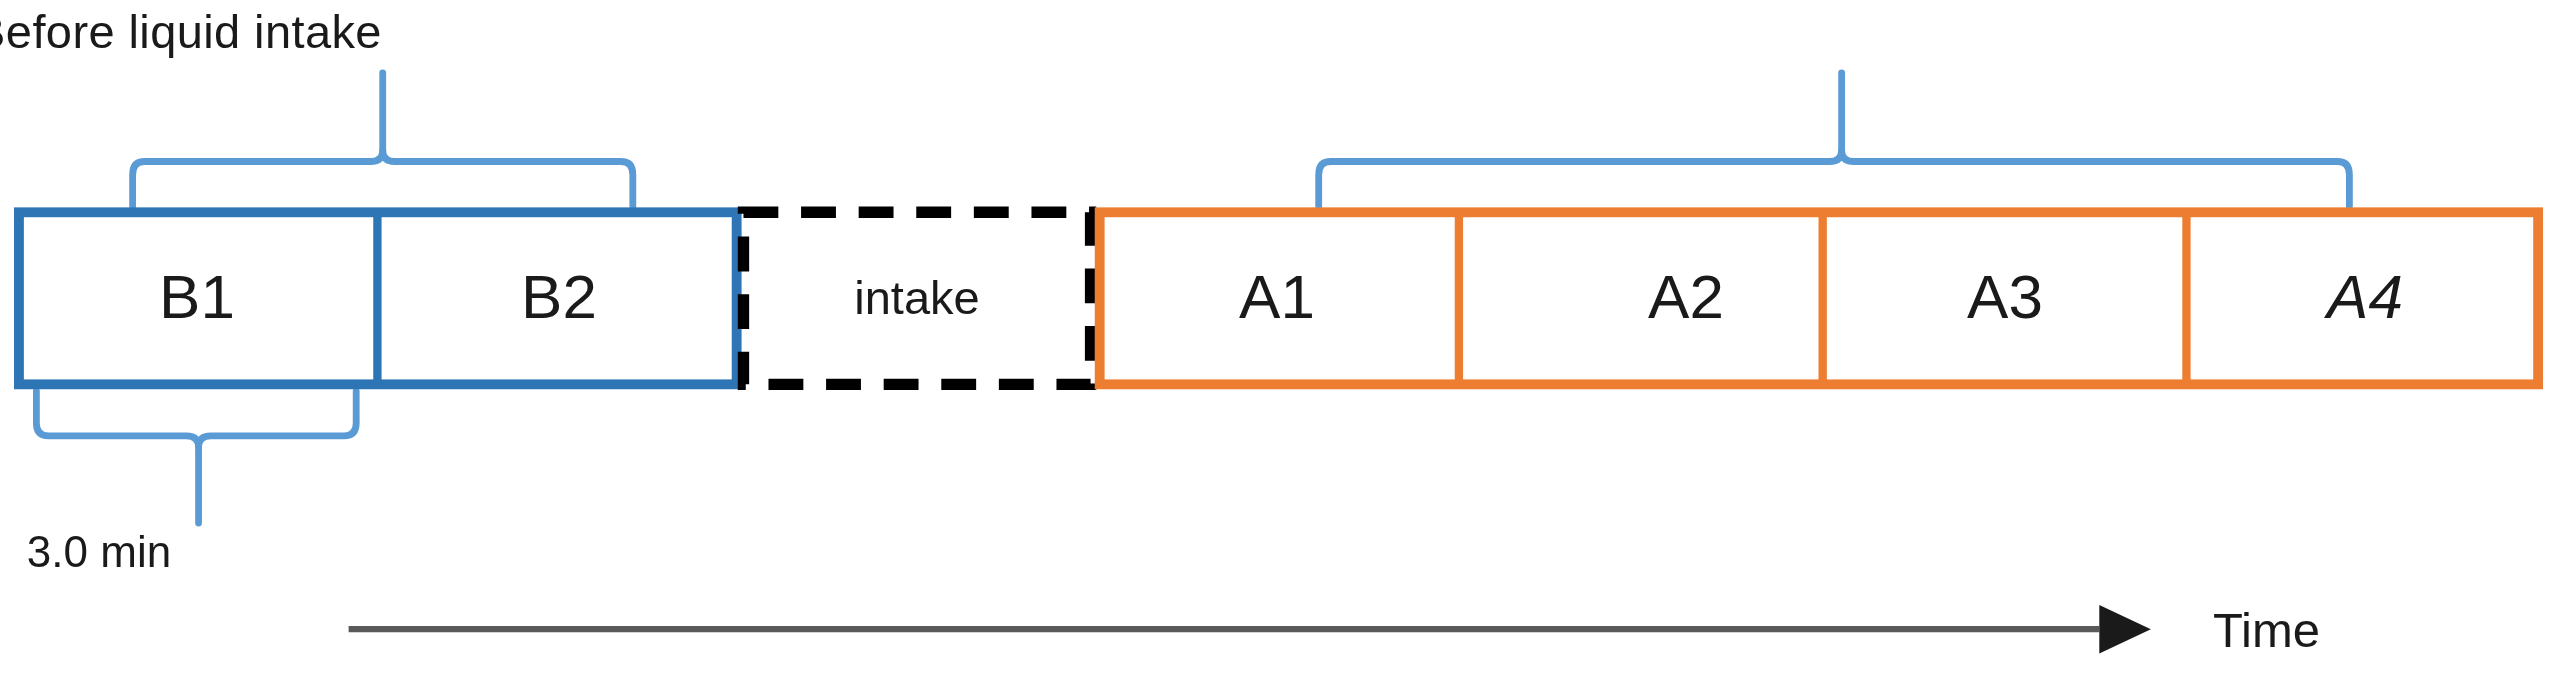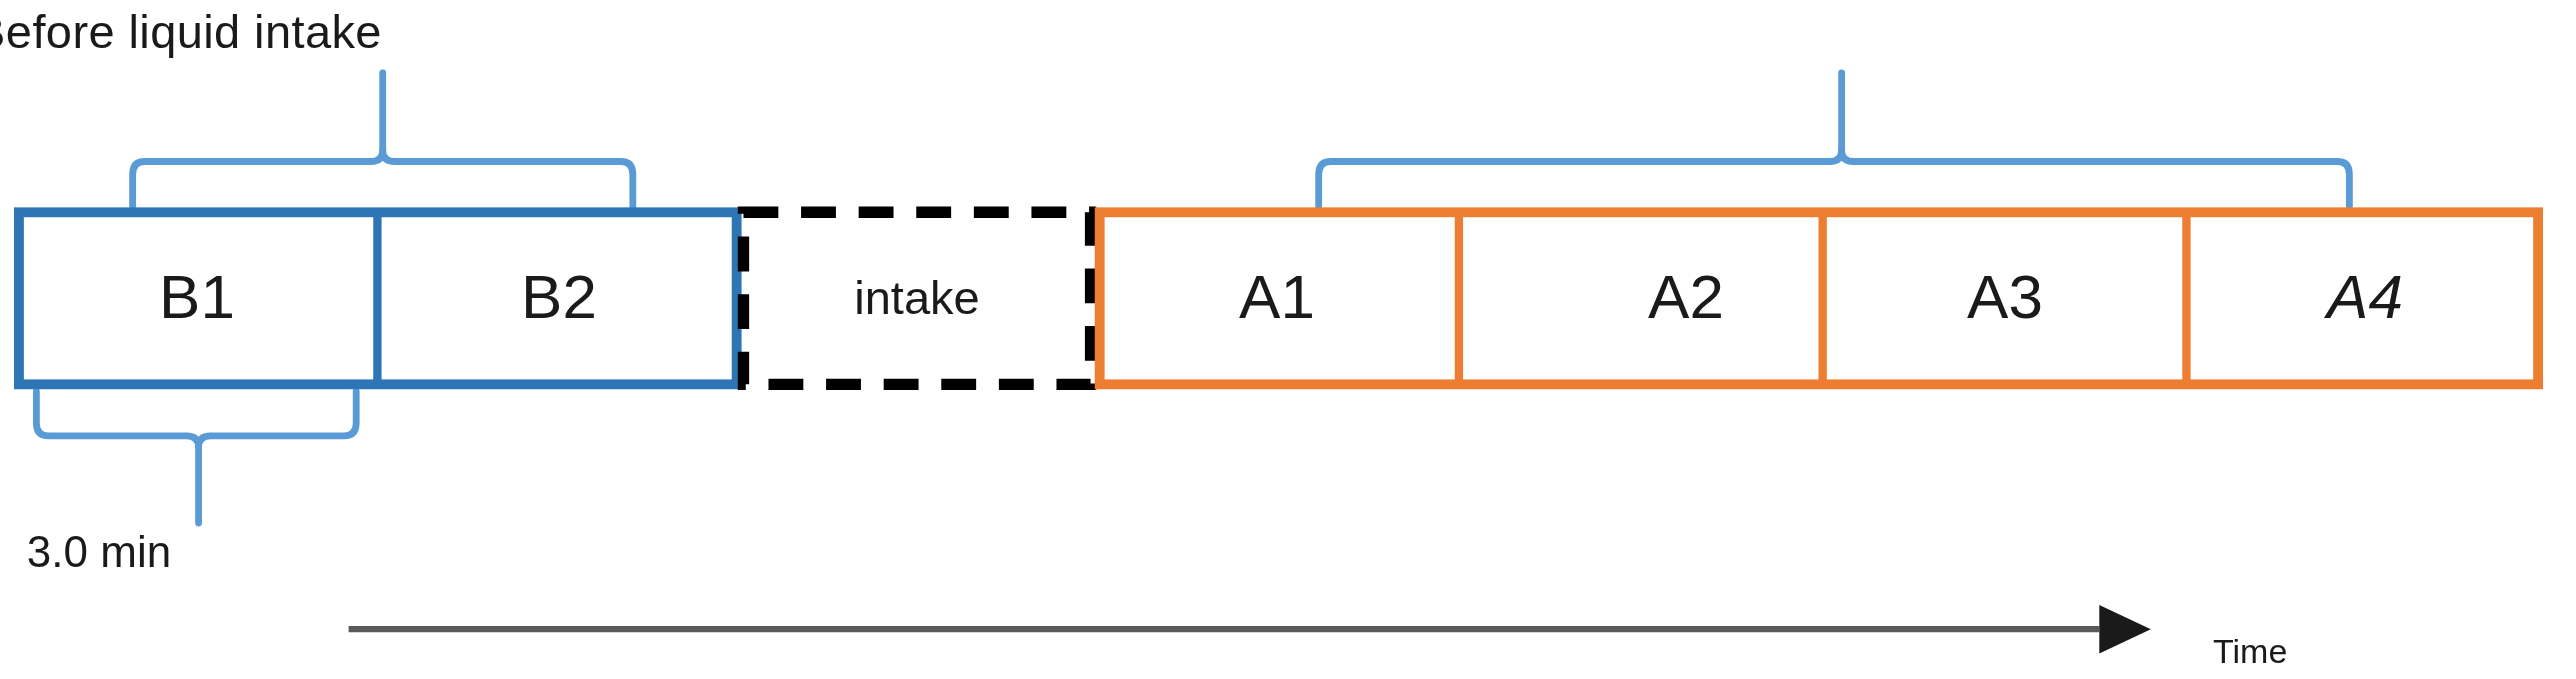--- a/index.html
+++ b/index.html
@@ -5,21 +5,21 @@
   html,body{margin:0;padding:0;background:#ffffff;}
   body{width:2576px;height:680px;position:relative;overflow:hidden;
        font-family:"Liberation Sans","DejaVu Sans",sans-serif;}
   .stage{position:absolute;left:0;top:0;width:2576px;height:680px;}
   svg.layer{position:absolute;left:0;top:0;width:2576px;height:680px;overflow:visible;}
   .txt{position:absolute;white-space:nowrap;color:#1a1a1a;line-height:1;}
   .group-label{font-size:47px;letter-spacing:0.4px;}
   .box-label{font-size:62px;}
   .intake-label{font-size:47px;}
   .dur-label{font-size:44px;}
-  .time-label{font-size:34px;margin-top:28px;}
+  .time-label{font-size:49px;}
   .ctr{transform:translate(-50%,-50%);}
 </style>
 </head>
 <body>
 
 <div class="stage">
 
   <svg class="layer" viewBox="0 0 3399 897">
 
     <g fill="none" stroke="#5B9BD5" stroke-width="9" stroke-linecap="round" stroke-linejoin="round">

